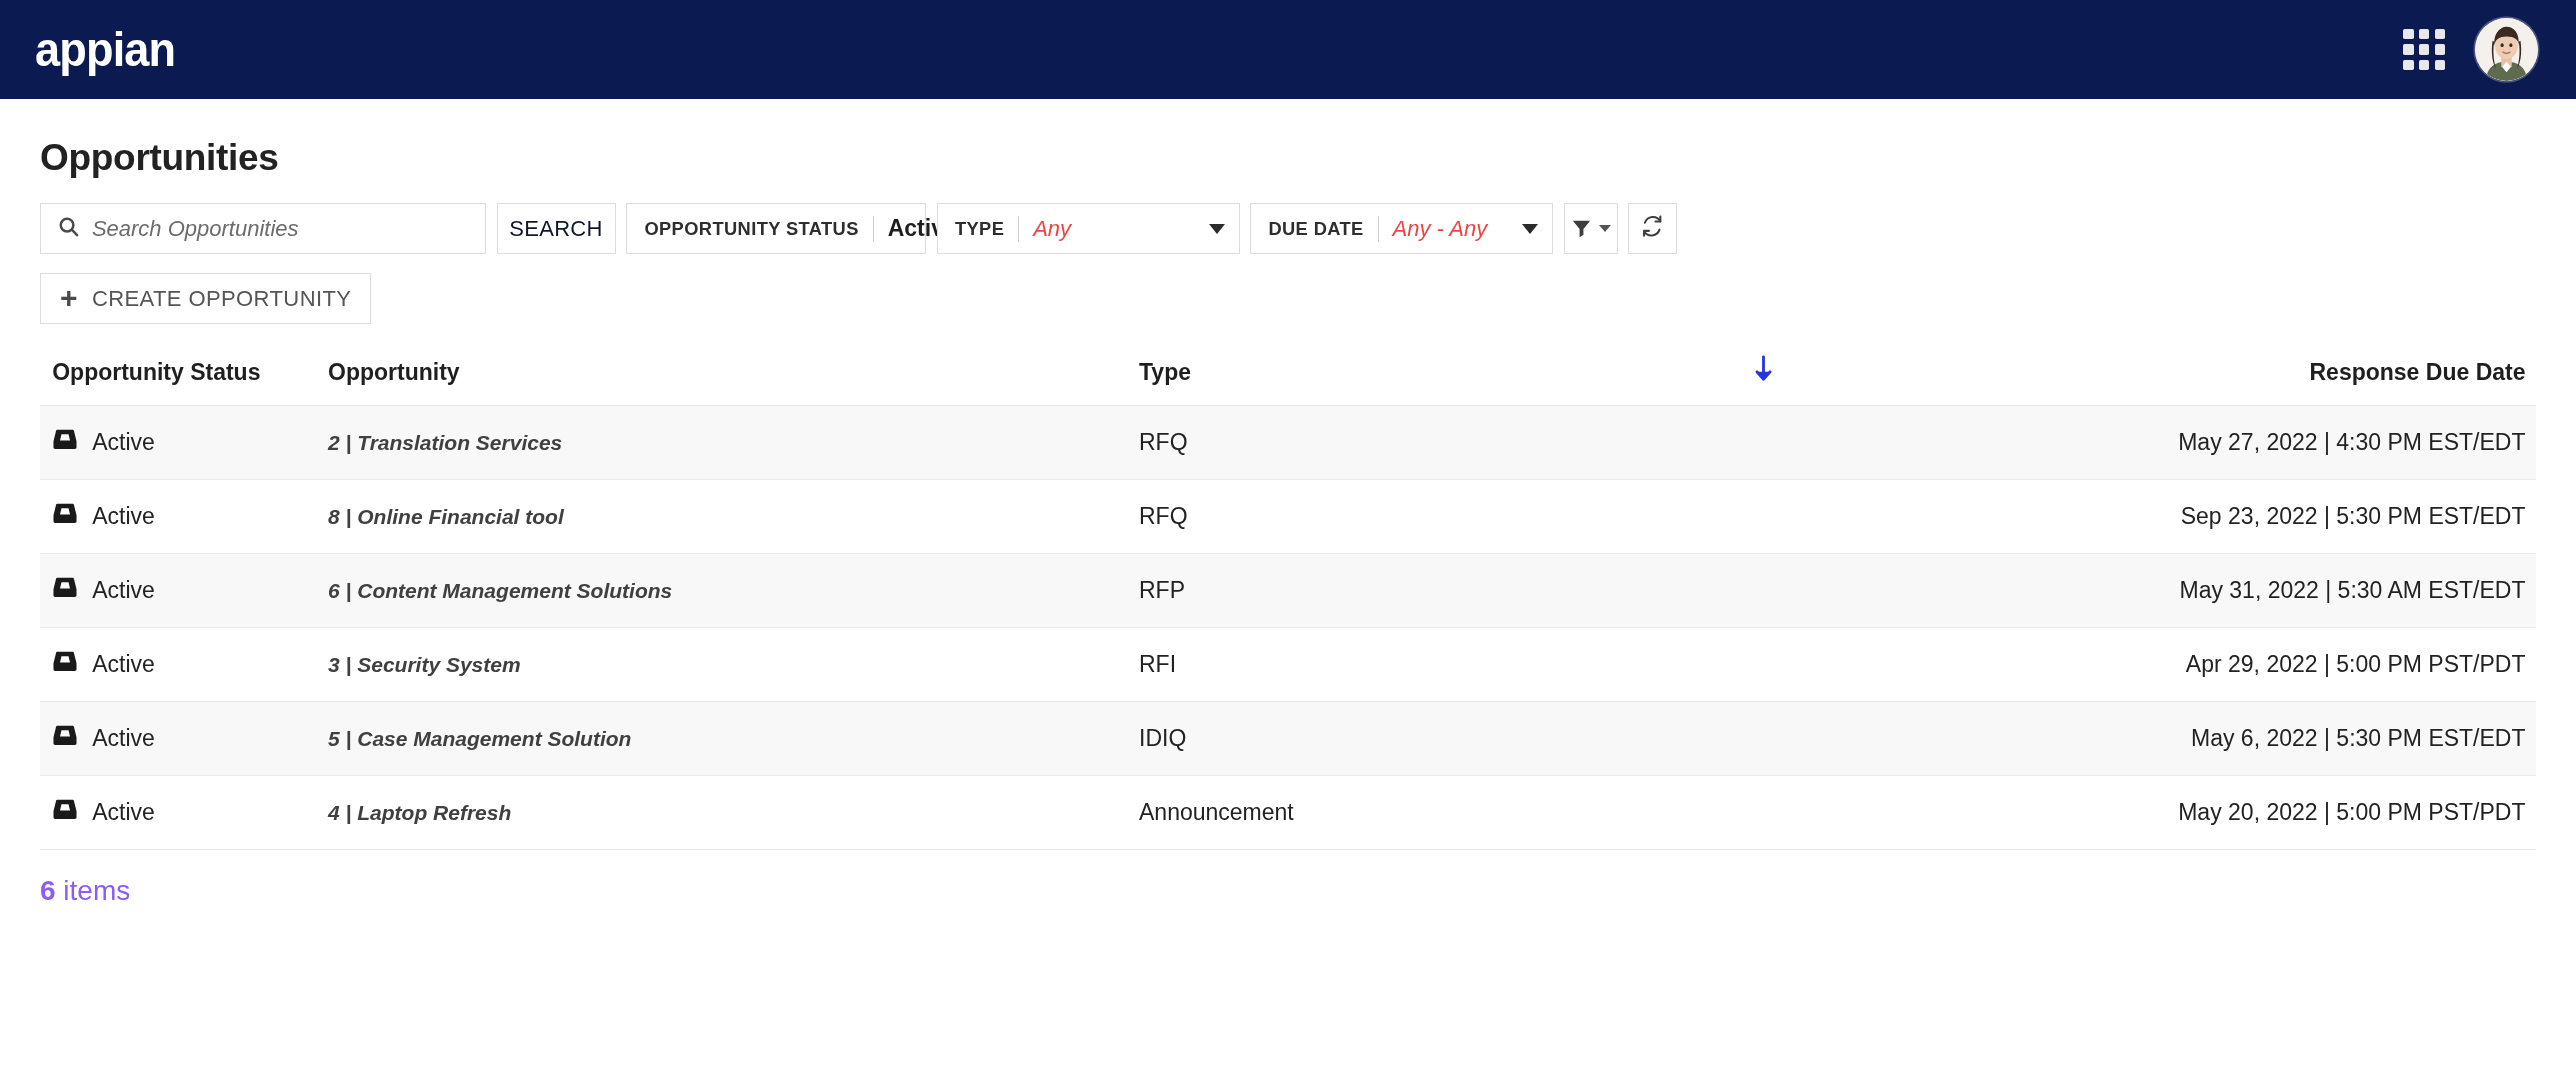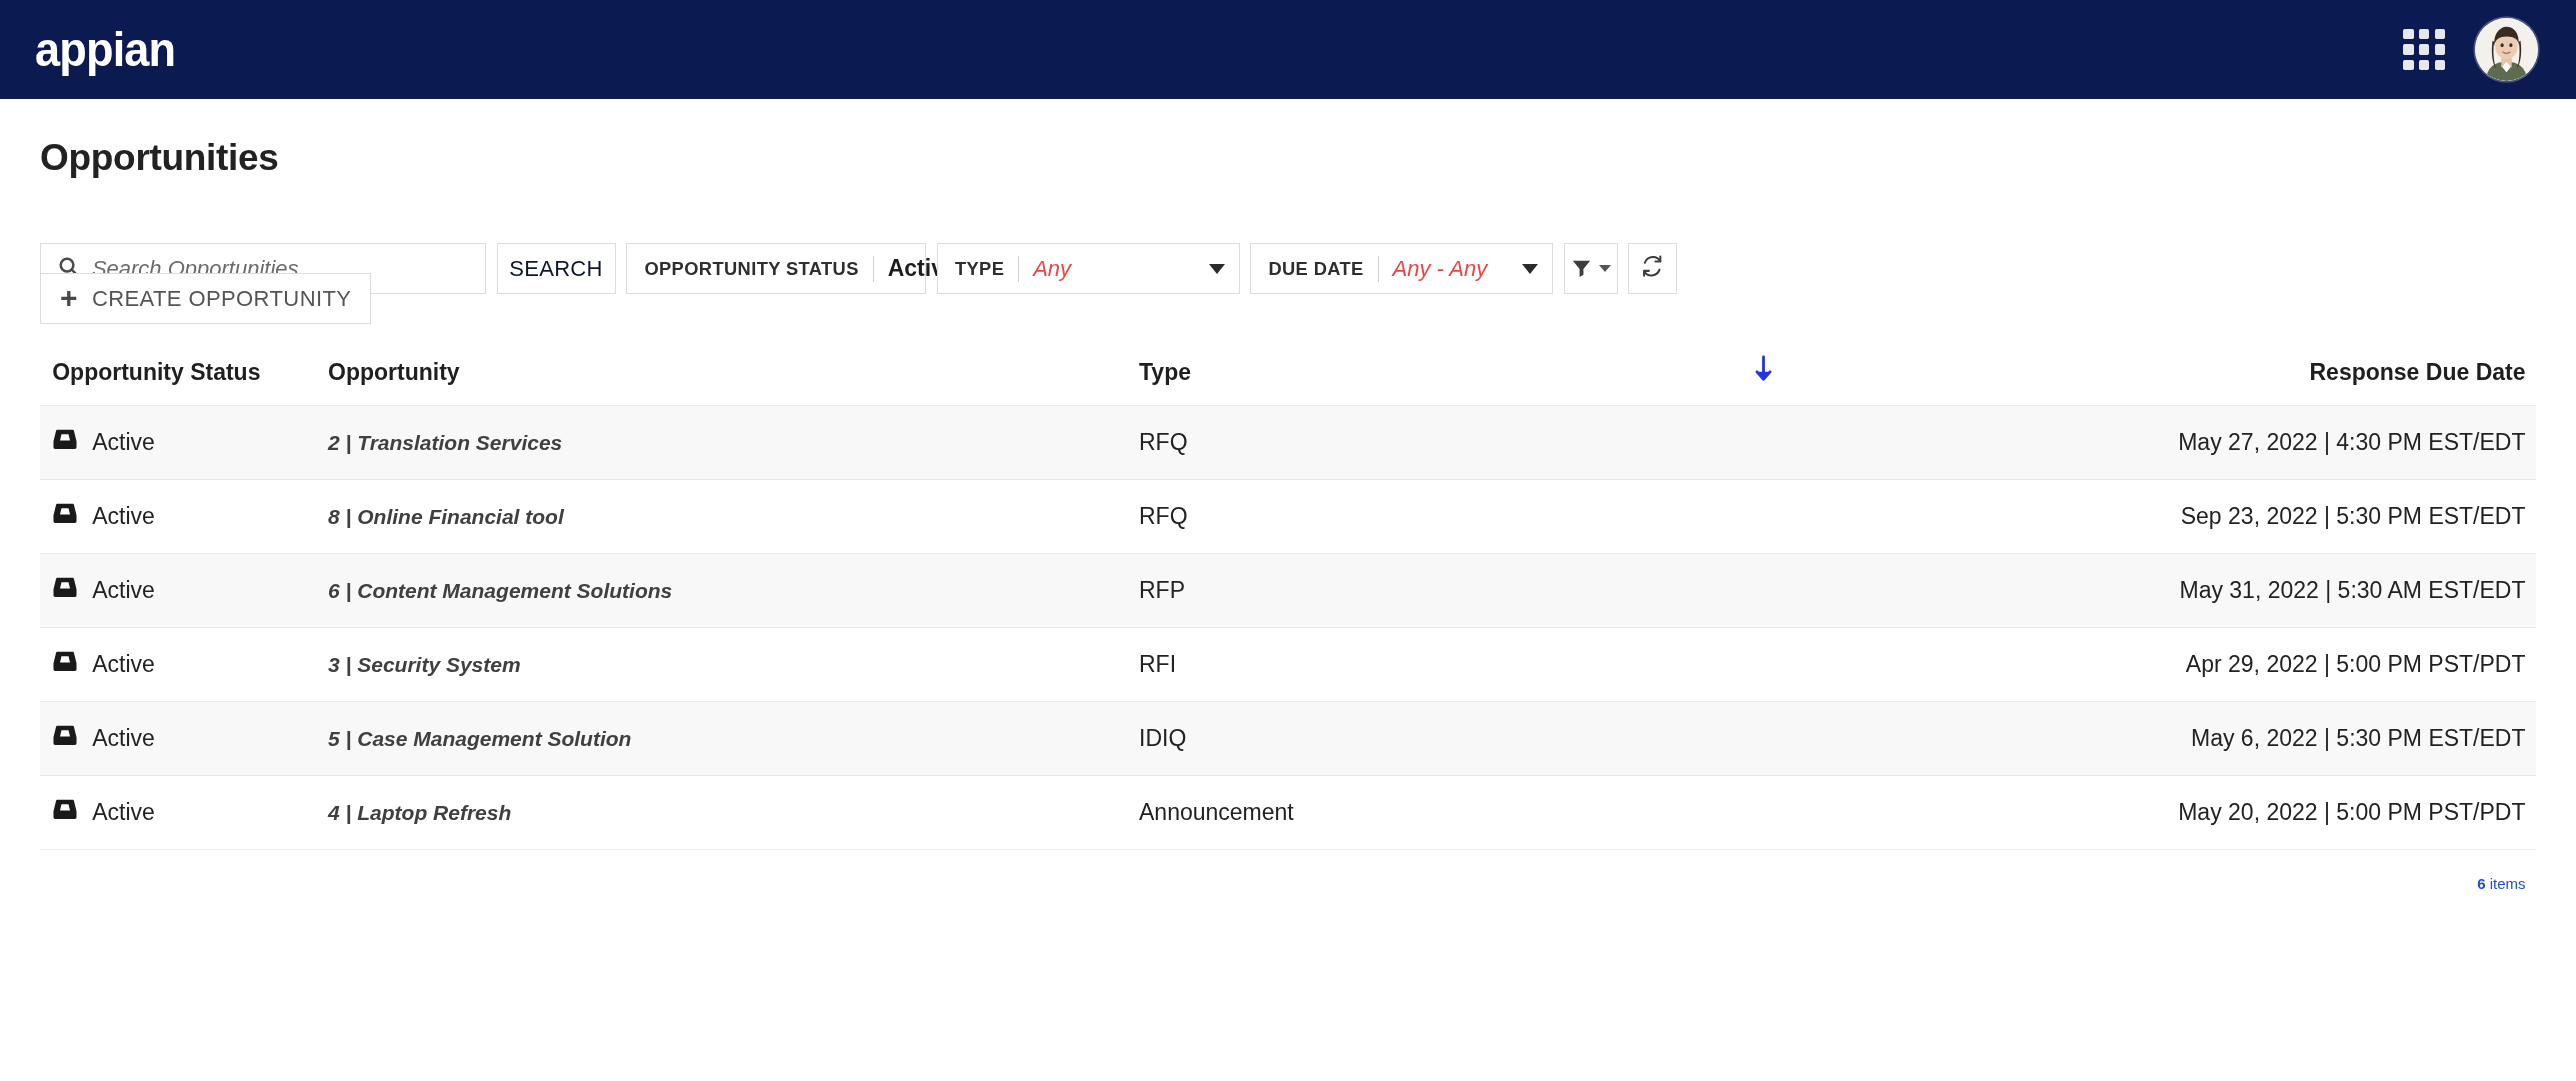--- a/index.html
+++ b/index.html
@@ -96,21 +96,20 @@
     height: 51px;
   }
   .ctrl {
     border: 0.9px solid #dcdcdc;
     background: #ffffff;
     display: flex;
     align-items: center;
     height: 51px;
     font-size: 21px;
     color: #333;
-    margin-top: 40px;
   }
   .search-box { width: 446px; padding: 0 15.7px; gap: 12.2px; }
   .search-input {
     border: none; outline: none;
     font-size: 22px;
     font-style: italic;
     color: #5c5c5c;
     font-family: "Liberation Sans", sans-serif;
     width: 100%;
     background: transparent;
@@ -261,23 +260,22 @@
   .inbox-icon { width: 26px; height: 21px; flex: 0 0 auto; }
   .opp-link {
     color: #404040;
     font-weight: 700;
     text-decoration: none;
     cursor: pointer;
     font-size: 21px;
     font-style: italic;
   }
   .table-footer {
-    text-align: right;
-    font-size: 15px;
-    color: #1d4ed8;
+    font-size: 28px;
+    color: #8b5cf6;
     padding: 24.4px 10.5px 0 0;
   }
   .table-footer b { font-weight: 700; }
 </style>
 </head>
 <body>
 
 <div class="topnav">
   <div class="brand">appian</div>
 

